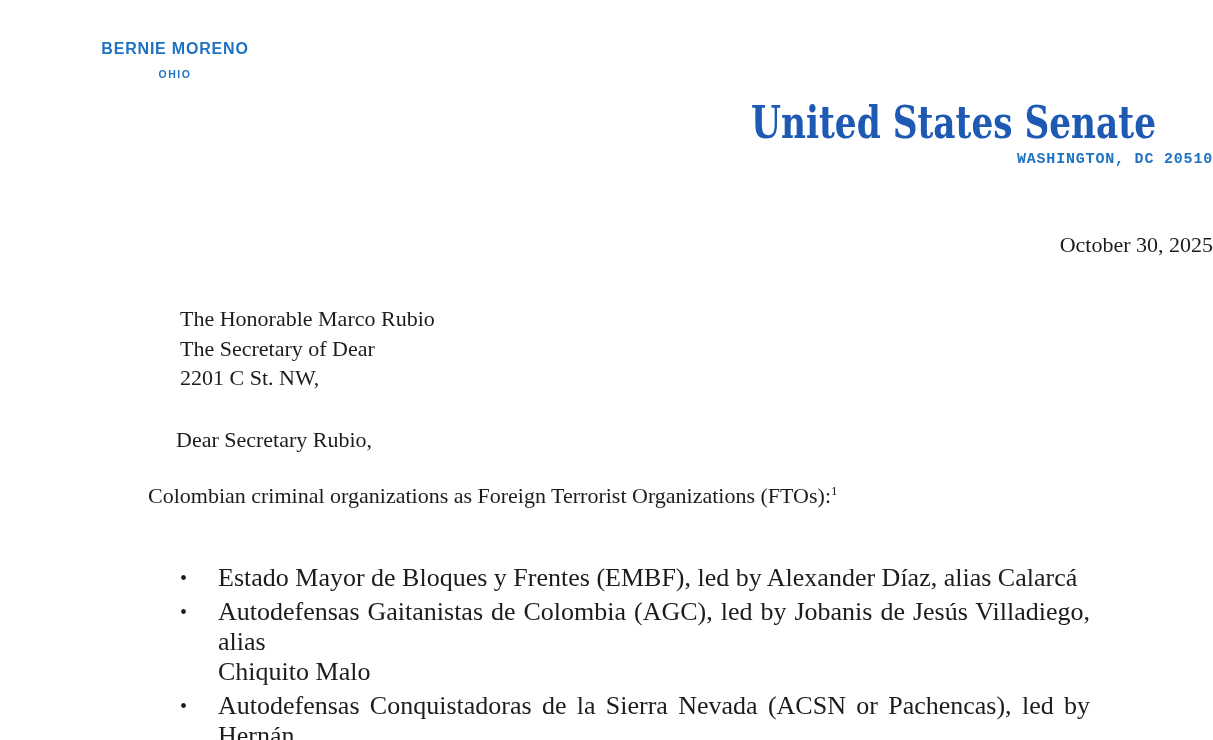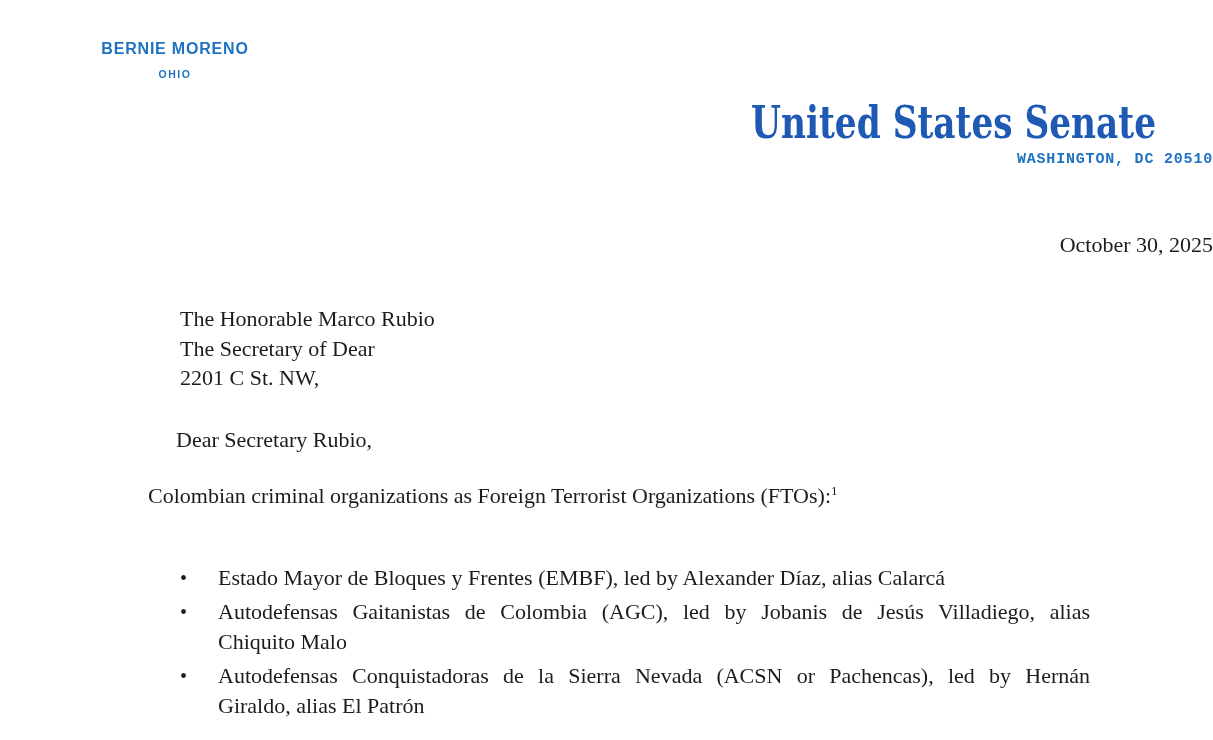--- a/index.html
+++ b/index.html
@@ -53,21 +53,21 @@
   sup { font-size: 13px; line-height: 0; }
   .bullets {
     position: absolute; left: 148px; top: 563px; width: 942px;
     margin: 0; padding: 0; list-style: none;
   }
   .bullets li { display: flex; margin-bottom: 4px; }
   .bullet-marker {
     flex: 0 0 70px; box-sizing: border-box; padding-left: 32px;
     font-size: 20px; line-height: 30px;
   }
-  .bullet-text { flex: 1; font-size: 22px; line-height: 30px; }
+  .bullet-text { flex: 1; font-size: 26px; line-height: 30px; }
 </style>
 </head>
 <body>
 
 <div class="page">
 
   <div class="sender">
     <div class="sender-name">BERNIE MORENO</div>
     <div class="sender-state">OHIO</div>
   </div>

